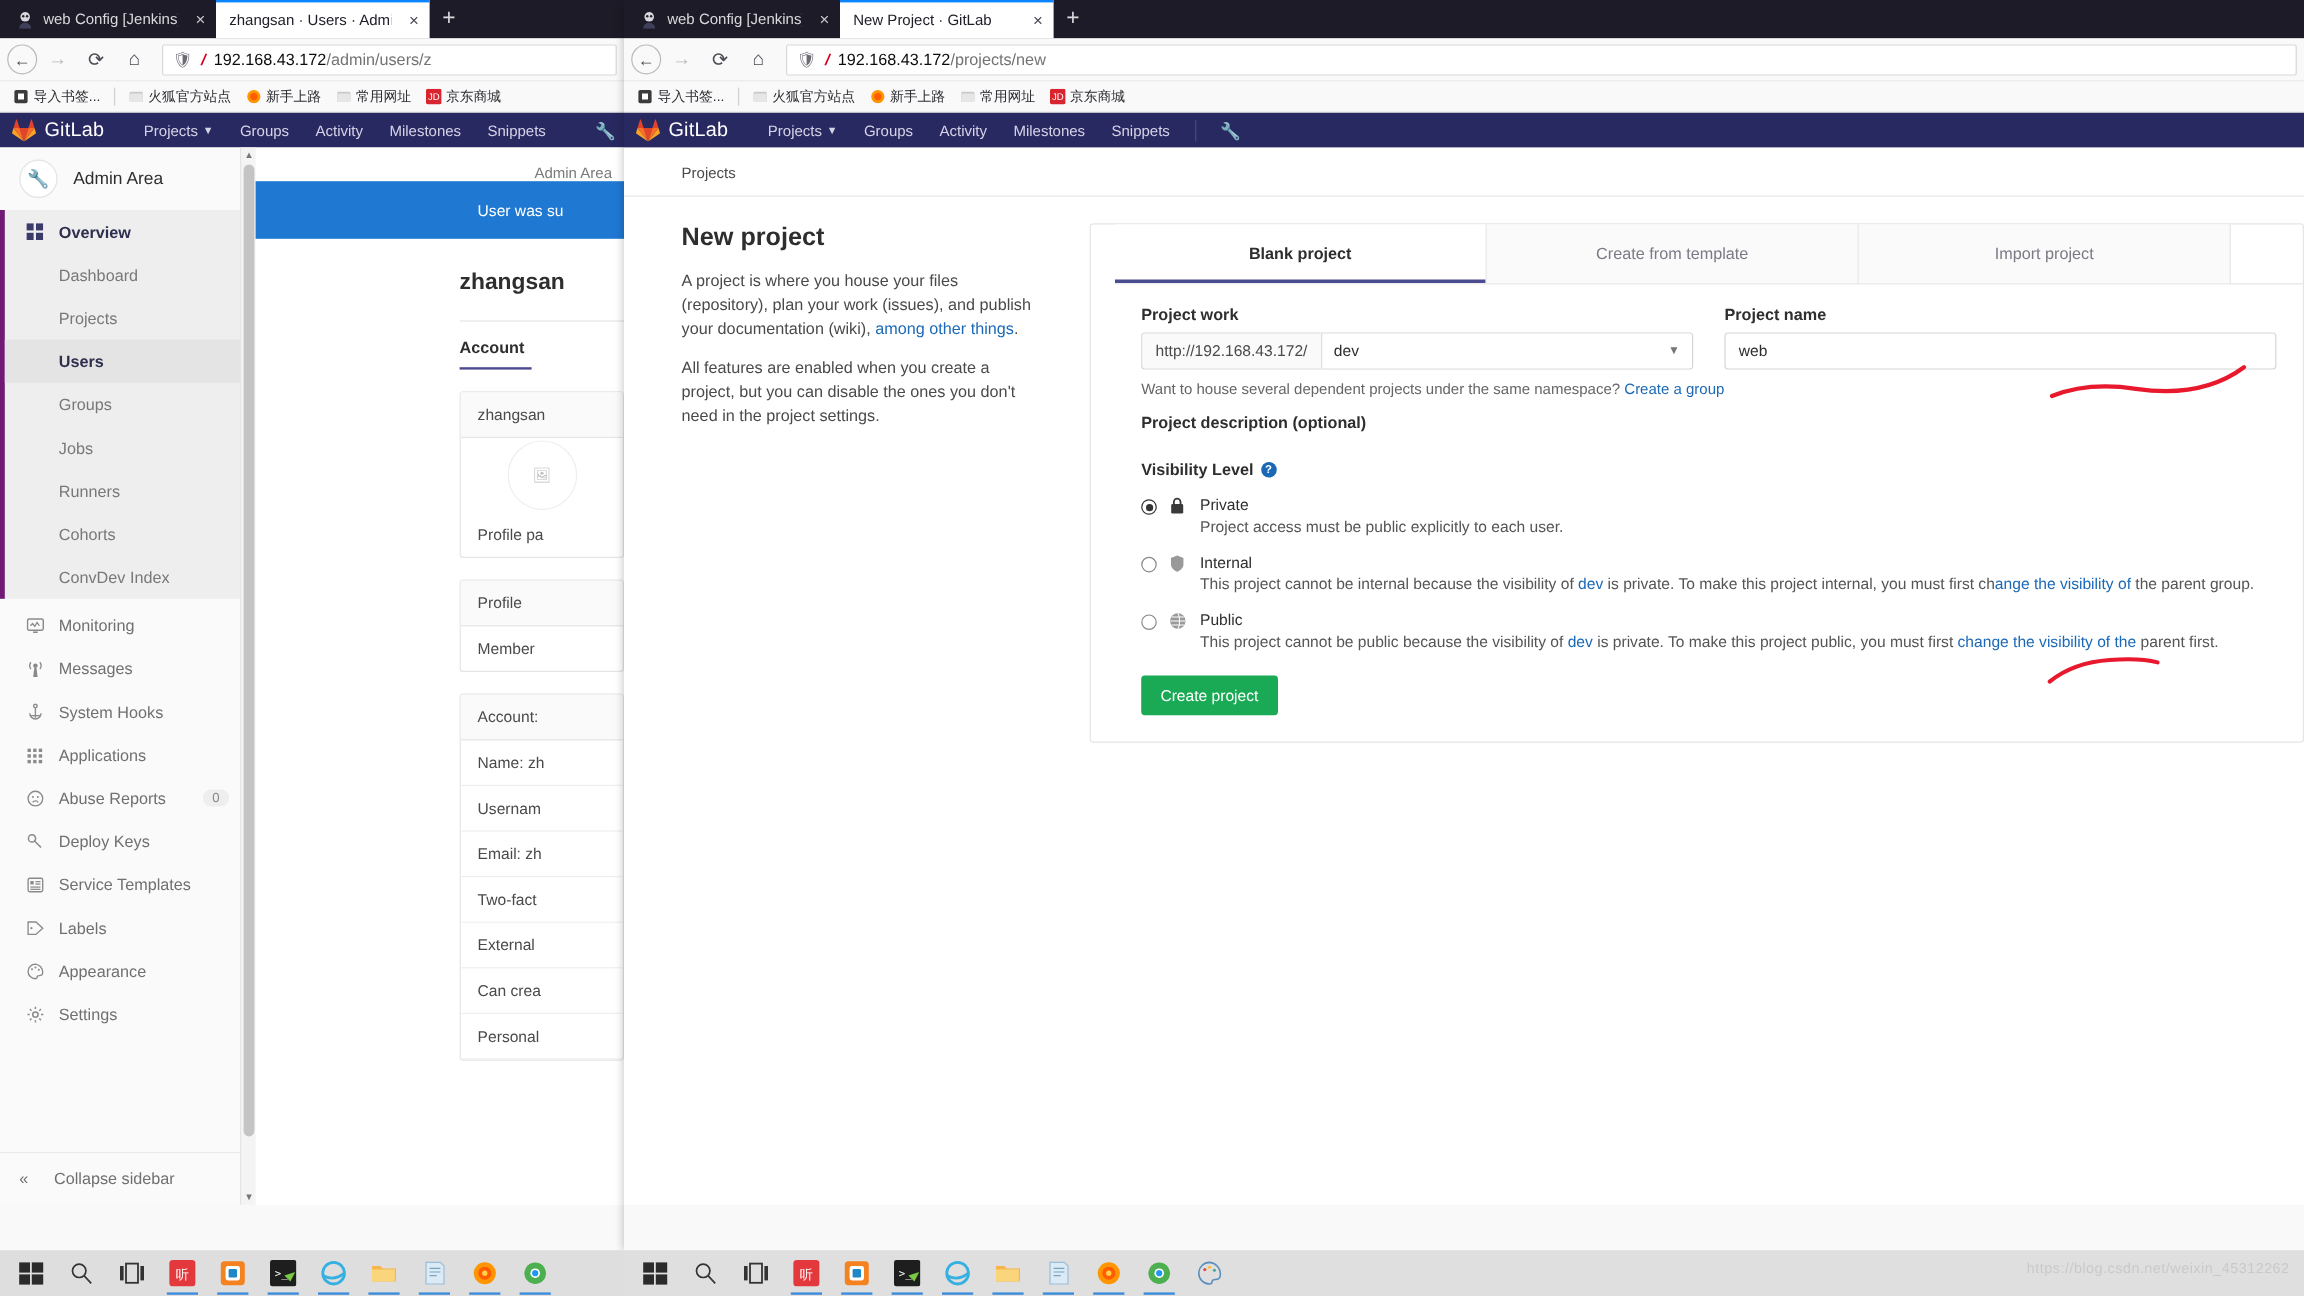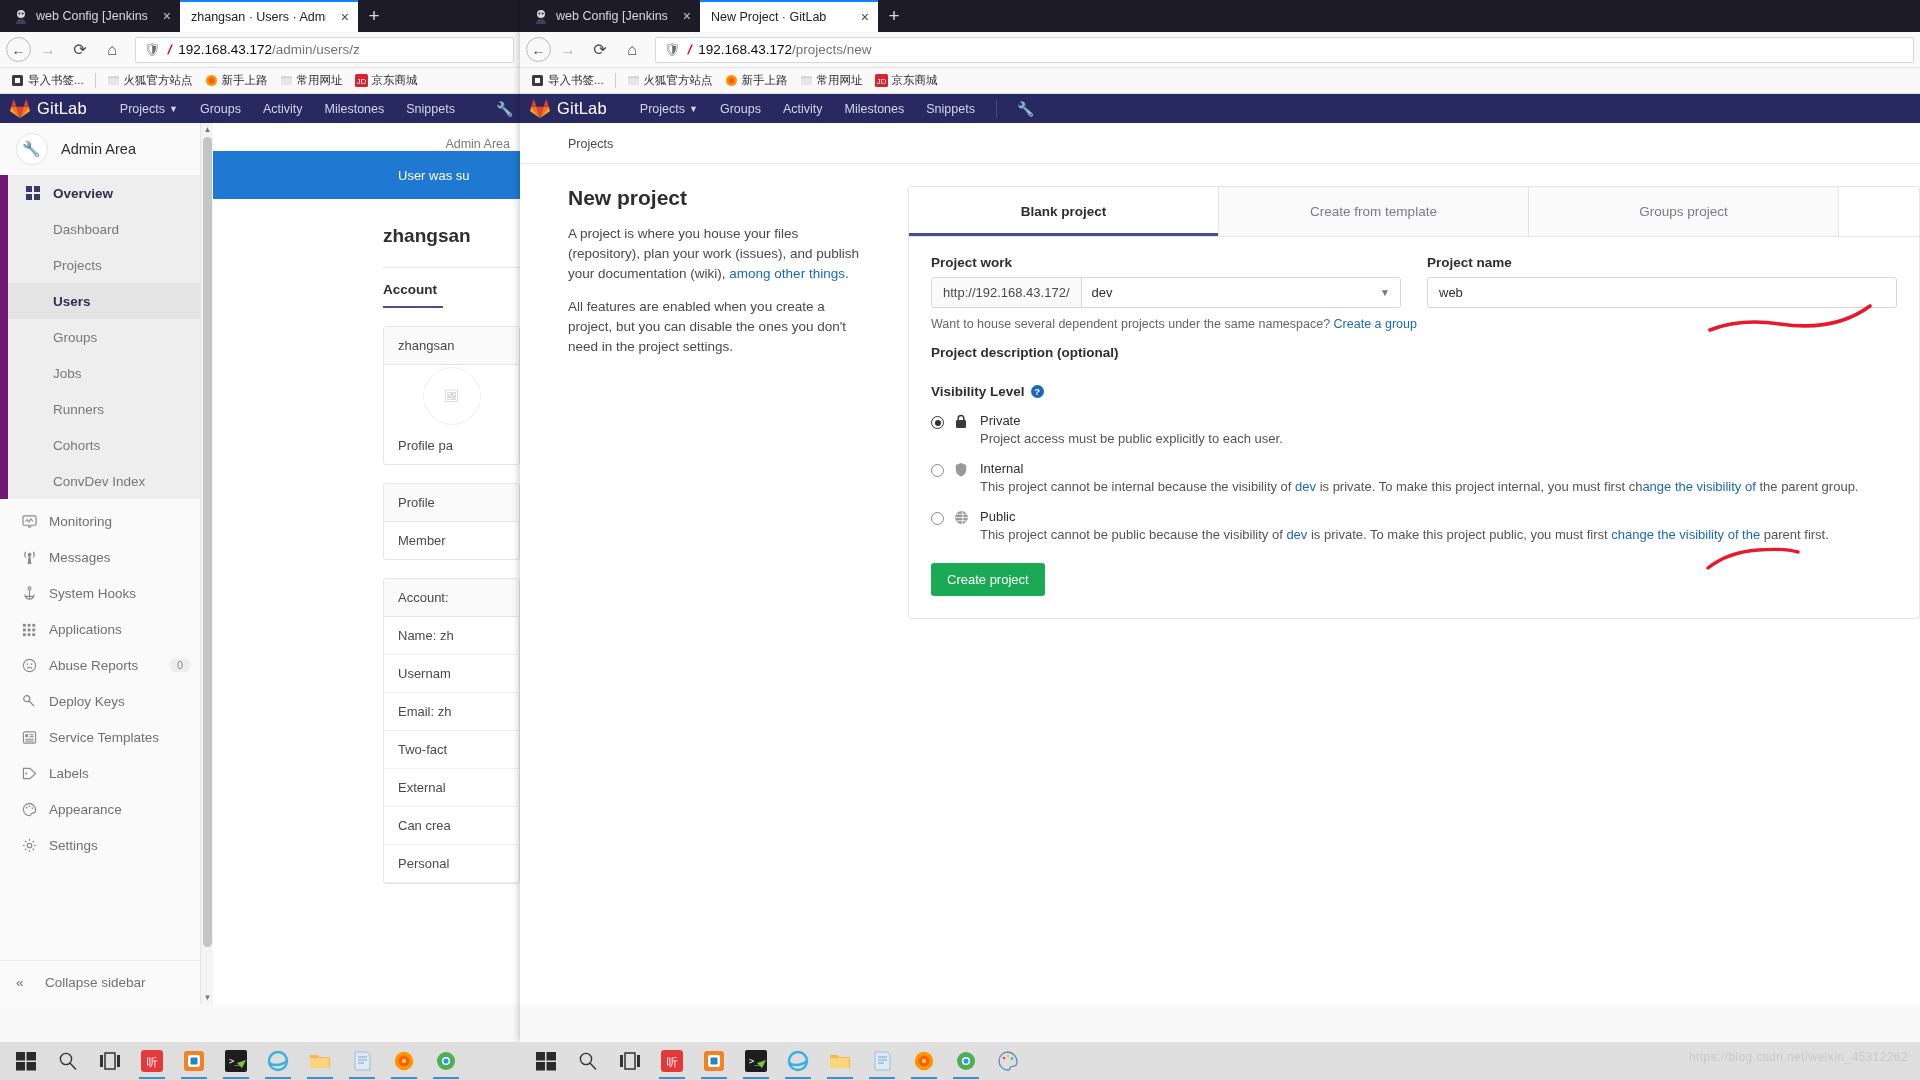--- a/index.html
+++ b/index.html
@@ -60,21 +60,21 @@
   .gl-nav .sep { width:1px; height:18px; background:#4a4a7d; margin:0 10px; }
   .wrench { color:#fff; font-size:14px; padding: 0 10px; }
 
   
   .gl-side { position:absolute; left:0; top:0; width: 208px; bottom: 0; background: #fafafa;
              border-right: 1px solid #e5e5e5; }
   .side-head { height: 52px; display:flex; align-items:center; gap: 13px; padding-left: 16px; }
   .side-head .circ { width:32px;height:32px;border-radius:50%;background:#fff;border:1px solid #e3e3e3;
                      display:flex;align-items:center;justify-content:center;color:#666;font-size:15px;}
   .side-head .ttl { font-size: 14.5px; color: #2e2e2e; }
-  .side-group { background:#eeeeee; border-left: 8px solid #701a75; }
+  .side-group { background:#eeeeee; border-left: 4px solid #701a75; }
   .side-row { height: 36px; display:flex; align-items:center; gap: 11px; padding-left: 16px; font-size:13.5px;
               color:#707070; white-space:nowrap; }
   .side-row .ico { width:18px; flex:0 0 18px; display:flex; align-items:center; justify-content:center; color:#8a8a8a; }
   .side-row.main { color:#2e2e4f; font-weight:600; }
   .side-sub { height: 36px; display:flex; align-items:center; padding-left: 45px; font-size: 13.5px; color:#787878; }
   .side-sub.active { background:#e4e4e4; color:#2e2e4f; font-weight:600; }
   .side-rest { padding-top: 4px; }
   .side-row.rest { padding-left: 20px; }
   .badge0 { margin-left:auto; margin-right: 16px; background:#eee; color:#888; border-radius:9px;
             font-size:11px; padding: 1px 8px; }
@@ -106,21 +106,21 @@
                    align-items:center;justify-content:center;color:#bbb;font-size:12px;}
 
   
   .w2-content { position:absolute; left:0; top:0; right:0; bottom:0; background:#fff; overflow:hidden; }
   .crumb2 { font-size:12.5px; color:#4a4a4a; padding: 14px 0 12px 48px; border-bottom:1px solid #e8e8e8; }
   .np-wrap { display:flex; padding: 22px 0 0 48px; gap: 40px; }
   .np-left { width: 300px; }
   .np-left h1 { font-size: 21px; font-weight: 700; color:#2e2e2e; margin: 0 0 14px 0; }
   .np-left p { font-size: 13.5px; color: #4a4a4a; line-height: 1.48; margin: 0 0 13px 0; }
   .np-left a { color: #1b69b6; text-decoration: none; }
-  .np-card { flex: 1; border: 1px solid #e5e5e5; border-radius: 3px; background:#fff; margin-right: 0; }
+  .np-card { flex: 1; border: 1px solid #e5e5e5; border-radius: 3px; background:#fff; margin-right: 0; padding-left: 20px; }
   .np-tabs { display:flex; border-bottom:1px solid #e5e5e5; }
   .np-tab { flex: 0 0 auto; padding: 17px 0; text-align:center; font-size:13.5px; color:#7a7a85;
             background:#fafafa; border-right:1px solid #e5e5e5; }
   .np-tab.active { background:#fff; color:#2e2e2e; font-weight:700; box-shadow: inset 0 -3px 0 #4b4b8f; }
   .np-body { padding: 18px 22px 22px 22px; }
   .fld-label { font-size:13.5px; font-weight:700; color:#2e2e2e; margin-bottom: 7px; }
   .row2 { display:flex; gap: 26px; }
   .grp { flex: 1; min-width: 0; }
   .pathgroup { display:flex; height: 31px; border:1px solid #d6d6d6; border-radius:3px; overflow:hidden; }
   .path-pre { background:#fafafa; border-right:1px solid #d6d6d6; padding: 0 11px; display:flex;
@@ -553,21 +553,21 @@
         <div class="np-left">
           <h1>New project</h1>
           <p><span>A project is where you house your files (repository), plan your work (issues), and publish your documentation (wiki), </span><a>among other things</a><span>.</span></p>
           <p>All features are enabled when you create a project, but you can disable the ones you don't need in the project settings.</p>
         </div>
 
         <div class="np-card">
           <div class="np-tabs">
             <div class="np-tab active" style="width:310px;">Blank project</div>
             <div class="np-tab" style="width:310px;">Create from template</div>
-            <div class="np-tab" style="width:310px;">Groups project</div>
+            <div class="np-tab" style="width:310px;">Import project</div>
           </div>
 
           <div class="np-body">
             <div class="row2">
               <div class="grp">
                 <div class="fld-label">Project work</div>
                 <div class="pathgroup">
                   <div class="path-pre">http://192.168.43.172/</div>
                   <div class="path-sel">
                     <span>dev</span>

